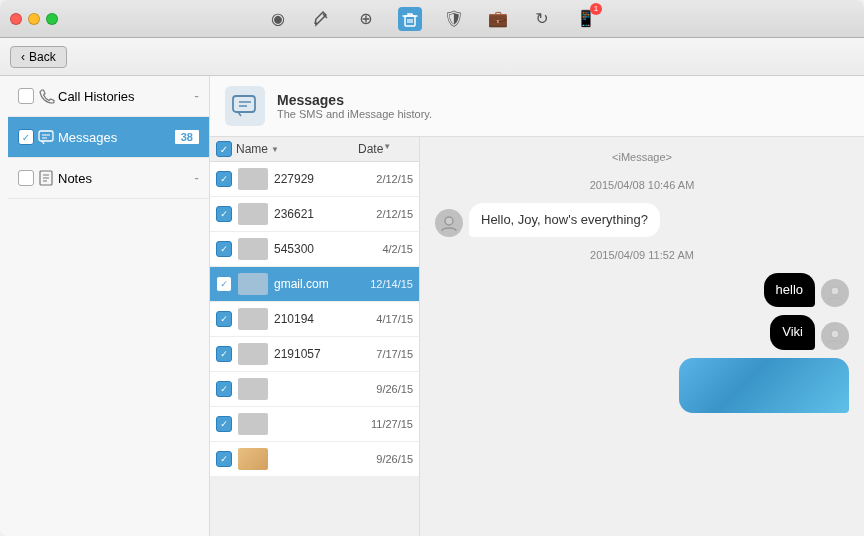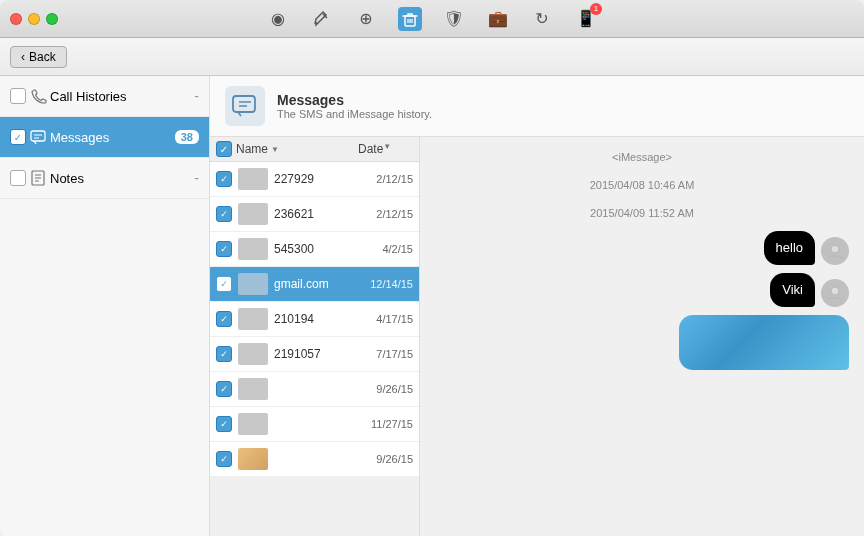--- a/index.html
+++ b/index.html
@@ -115,20 +115,21 @@
       flex-shrink: 0;
       overflow-y: auto;
     }
     .sidebar-item {
       display: flex;
       align-items: center;
       padding: 8px 10px;
       cursor: pointer;
       border-bottom: 1px solid #e8e8e8;
       gap: 0;
+      margin-left: 8px;
     }
     .sidebar-item.active {
       background: #4a9fd4;
       color: white;
     }
     .sidebar-checkbox {
       width: 16px; height: 16px;
       border: 1px solid #aaa;
       border-radius: 3px;
       display: flex; align-items: center; justify-content: center;
@@ -153,21 +154,21 @@
       flex-shrink: 0;
     }
     .sidebar-item.active .sidebar-icon { color: white; }
     .sidebar-label {
       flex: 1;
       font-size: 13px;
     }
     .sidebar-badge {
       background: #4a9fd4;
       color: white;
-      border-radius: 6px;
+      border-radius: 1px;
       padding: 1px 6px;
       font-size: 11px;
       font-weight: 600;
     }
     .sidebar-item.active .sidebar-badge {
       background: white;
       color: #4a9fd4;
     }
     .sidebar-dash {
       font-size: 14px;
@@ -548,20 +549,31 @@
             <span class="row-date">9/26/15</span>
           </div>
         </div>
       </div>
 
       <div class="detail-panel">
 
         <div class="msg-timestamp">&lt;iMessage&gt;</div>
         <div class="msg-timestamp">2015/04/08 10:46 AM</div>
 
+        <div class="msg-row left">
+          <div class="msg-avatar">
+            <svg width="20" height="20" viewBox="0 0 20 20" fill="none">
+              <circle cx="10" cy="8" r="4" stroke="#999" stroke-width="1.5" fill="#ccc"></circle>
+              <path d="M3 18c0-4 14-4 14 0" stroke="#999" stroke-width="1.5" fill="none"></path>
+            </svg>
+          </div>
+          <div class="msg-bubble incoming">
+            Hello, Joy, how's everything?
+          </div>
+        </div>
 
         <div class="msg-timestamp">2015/04/09 11:52 AM</div>
 
         <div class="msg-row right">
           <div class="msg-bubble outgoing">hello</div>
           <div class="msg-avatar">
             <svg width="20" height="20" viewBox="0 0 20 20" fill="none">
               <circle cx="10" cy="8" r="4" stroke="#bbb" stroke-width="1.5" fill="#ddd"></circle>
               <path d="M3 18c0-4 14-4 14 0" stroke="#bbb" stroke-width="1.5" fill="none"></path>
             </svg>

